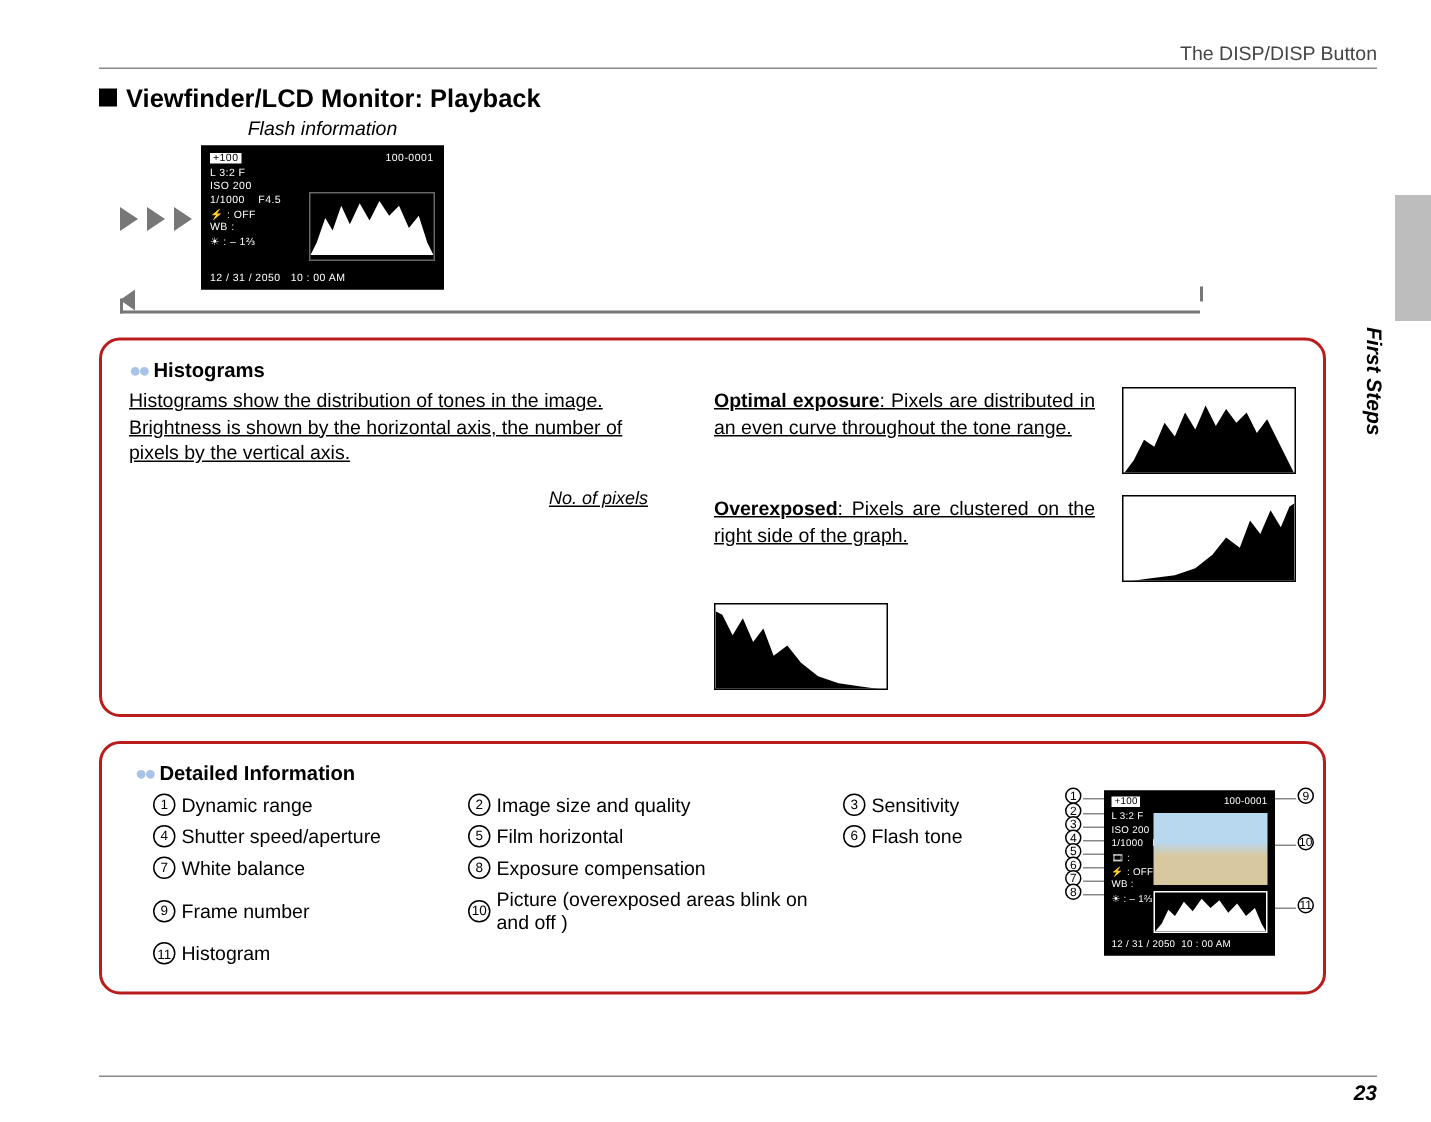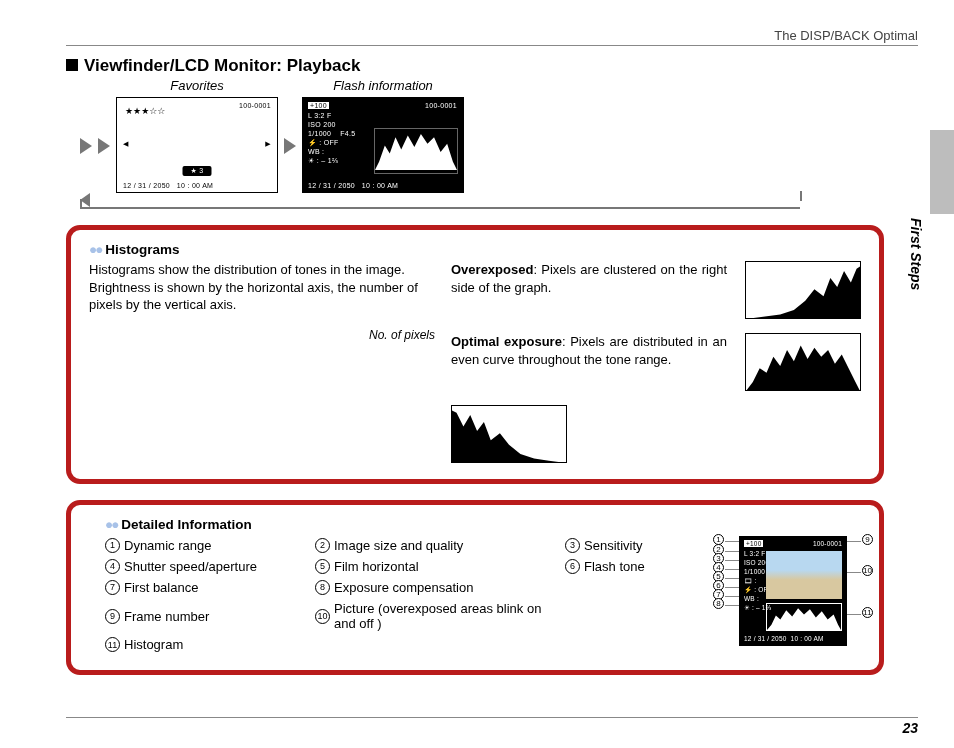--- a/index.html
+++ b/index.html
@@ -65,31 +65,31 @@
   .side-bar { position: absolute; right: 0; top: 130px; width: 24px; height: 84px; background: #bdbdbd; }
   .side-tab {
     position: absolute; right: 30px; top: 218px;
     writing-mode: vertical-rl;
     font-style: italic; font-weight: 700;
     font-size: 14px;
   }
 
   
   .panel {
-    border: 5px solid #b91c1c;
+    border: 2px solid #b91c1c;
     border-radius: 14px;
     padding: 12px 18px 16px;
     margin-top: 16px;
     width: 818px;
   }
   .panel h3 { font-size: 13.5px; font-weight: 700; margin-bottom: 4px; }
   .panel h3 .bub { color: #a8c2e8; margin-right: 4px; letter-spacing: -2px; }
 
   
-  .hist-body { display: flex; gap: 12px; }
+  .hist-body { display: flex; gap: 40px; text-decoration: underline; }
   .hist-left { width: 350px; }
   .hist-left p { line-height: 1.35; }
   .hist-diagram { margin-top: 14px; display: flex; align-items: center; justify-content: flex-end; }
   .hist-diagram .yl { font-style: italic; font-size: 12px; margin-right: 4px; white-space: nowrap; }
   .hist-diagram .axis { position: relative; }
   .hist-diagram .axis .varrow { position: absolute; left: -8px; top: 0; height: 72px; width: 8px; }
   .hist-diagram .axis .varrow::before, .hist-diagram .axis .varrow::after {
     content: ""; position: absolute; left: 50%; transform: translateX(-50%);
     width: 0; height: 0; border-left: 4px solid transparent; border-right: 4px solid transparent;
   }
@@ -146,41 +146,30 @@
     position: absolute; right: 4px; bottom: 14px; width: 76px; height: 28px;
     border: 0.5px solid #fff;
   }
   .ds-histbox svg { width: 100%; height: 100%; }
 
   .page-num { position: absolute; right: 36px; bottom: 12px; font-style: italic; font-weight: 700; font-size: 14px; border-top: 0.5px solid #888; width: 852px; text-align: right; padding-top: 2px; left: 66px; }
 </style>
 </head>
 <body>
 
-<div class="hdr-r">The DISP/BACK Optimal</div>
+<div class="hdr-r">The DISP/DISP Button</div>
 
 <h2 class="sect"><span class="sq"></span><span>Viewfinder/LCD Monitor: Playback</span></h2>
 
 <div class="scr-row">
 
   <div class="arrow"></div>
 
   <div class="arrow"></div>
 
-  <div class="scr-group">
-    <div class="scr-label">Favorites</div>
-    <div class="scr">
-      <span class="stars open">★★★☆☆</span>
-      <span class="s-tiny" style="top:4px;right:6px">100-0001</span>
-      <span class="s-tiny" style="top:42px;left:6px">◀</span>
-      <span class="s-tiny" style="top:42px;right:6px">▶</span>
-      <span class="s-tiny" style="bottom:16px;left:50%;transform:translateX(-50%);background:#000;color:#fff;padding:1px 8px;border-radius:2px">★  3</span>
-      <span class="s-tiny" style="bottom:3px;left:6px"><span>12 / 31 / 2050</span>&nbsp;&nbsp;&nbsp;<span>10 : 00  AM</span></span>
-    </div>
-  </div>
   <div class="arrow"></div>
 
   <div class="scr-group">
     <div class="scr-label">Flash information</div>
     <div class="scr black">
       <span class="s-tiny w" style="top:4px;left:5px;background:#fff;color:#000;padding:0 2px">+100</span>
       <span class="s-tiny w" style="top:4px;right:6px">100-0001</span>
       <span class="s-tiny w" style="top:14px;left:5px">L 3:2 F</span>
       <span class="s-tiny w" style="top:23px;left:5px">ISO 200</span>
       <span class="s-tiny w" style="top:32px;left:5px"><span>1/1000</span>&nbsp;&nbsp;&nbsp;&nbsp;<span>F4.5</span></span>
@@ -209,48 +198,48 @@
   <div class="hist-body">
     <div class="hist-left">
       <p>Histograms show the distribution of tones in the image.   Brightness is shown by the horizontal axis, the number of pixels by the vertical axis.</p>
       <div class="hist-diagram">
         <span class="yl">No. of pixels</span>
       </div>
     </div>
 
     <div class="hist-right">
       <div class="hist-row">
+        <div class="txt"><b>Optimal exposure</b><span>: Pixels are distributed in an even curve throughout the tone range.</span></div>
+        <div class="mini-hist">
+            <svg viewBox="0 0 100 50" preserveAspectRatio="none">
+              <path d="M0,50 L6,42 L12,30 L18,34 L24,20 L30,28 L36,14 L42,24 L48,10 L54,22 L60,12 L66,20 L72,14 L78,26 L84,18 L90,30 L96,42 L100,50 Z" fill="#000"></path>
+            </svg>
+          </div>
+      </div>
+      <div class="hist-row">
         <div class="txt"><b>Overexposed</b><span>: Pixels are clustered on the right side of the graph.</span></div>
         <div class="mini-hist">
             <svg viewBox="0 0 100 50" preserveAspectRatio="none">
               <path d="M0,50 L15,48 L30,46 L42,42 L52,34 L60,24 L68,30 L74,14 L80,22 L86,8 L92,18 L97,6 L100,4 L100,50 Z" fill="#000"></path>
             </svg>
           </div>
       </div>
       <div class="hist-row">
-        <div class="txt"><b>Optimal exposure</b><span>: Pixels are distributed in an even curve throughout the tone range.</span></div>
-        <div class="mini-hist">
-            <svg viewBox="0 0 100 50" preserveAspectRatio="none">
-              <path d="M0,50 L6,42 L12,30 L18,34 L24,20 L30,28 L36,14 L42,24 L48,10 L54,22 L60,12 L66,20 L72,14 L78,26 L84,18 L90,30 L96,42 L100,50 Z" fill="#000"></path>
-            </svg>
-          </div>
-      </div>
-      <div class="hist-row">
         <div class="mini-hist">
             <svg viewBox="0 0 100 50" preserveAspectRatio="none">
               <path d="M0,4 L4,6 L10,18 L16,8 L22,22 L28,14 L34,30 L42,24 L50,34 L60,42 L72,46 L85,48 L100,50 L0,50 Z" fill="#000"></path>
             </svg>
           </div>
       </div>
     </div>
   </div>
 </div>
 
 <div class="panel">
-  <h3 style="margin-left:16px"><span class="bub">●●</span><span>Detailed Information</span></h3>
+  <h3 style="margin-left:4px"><span class="bub">●●</span><span>Detailed Information</span></h3>
   <div class="det-body">
     <div class="det-cols" id="det-cols" style="margin-left:16px">
         <div class="item">
           <span class="circ-n">1</span>
           <span>Dynamic range</span>
         </div>
         <div class="item">
           <span class="circ-n">2</span>
           <span>Image size and quality</span>
         </div>
@@ -265,21 +254,21 @@
         <div class="item">
           <span class="circ-n">5</span>
           <span>Film horizontal</span>
         </div>
         <div class="item">
           <span class="circ-n">6</span>
           <span>Flash tone</span>
         </div>
         <div class="item">
           <span class="circ-n">7</span>
-          <span>First balance</span>
+          <span>White balance</span>
         </div>
         <div class="item">
           <span class="circ-n">8</span>
           <span>Exposure compensation</span>
         </div>
         <div class="item"></div>
         <div class="item">
           <span class="circ-n">9</span>
           <span>Frame number</span>
         </div>

